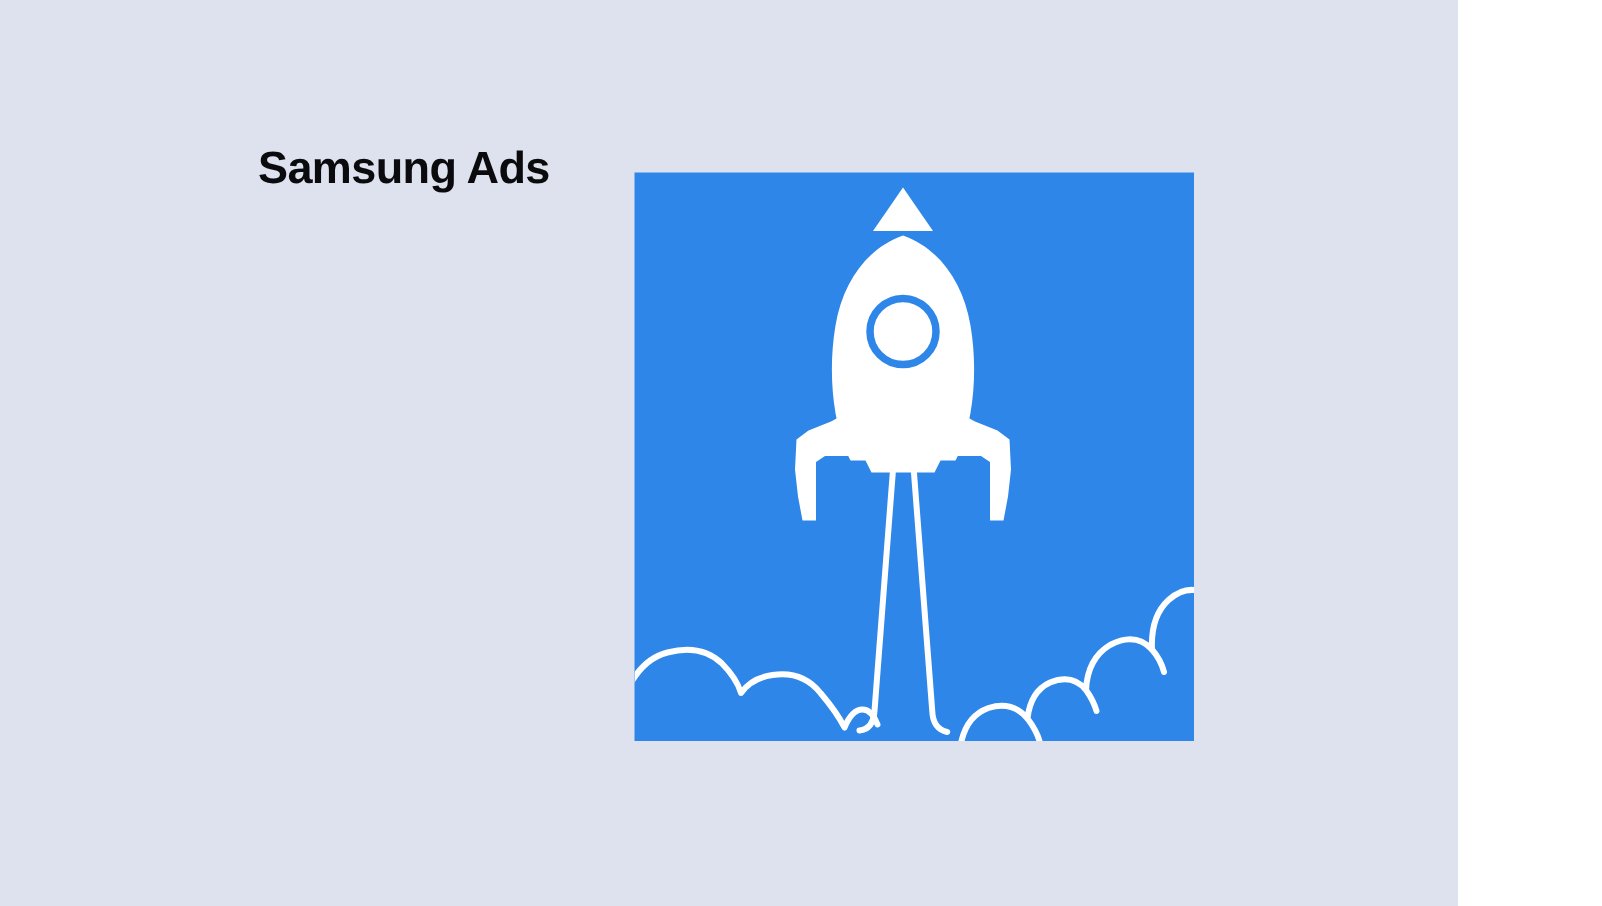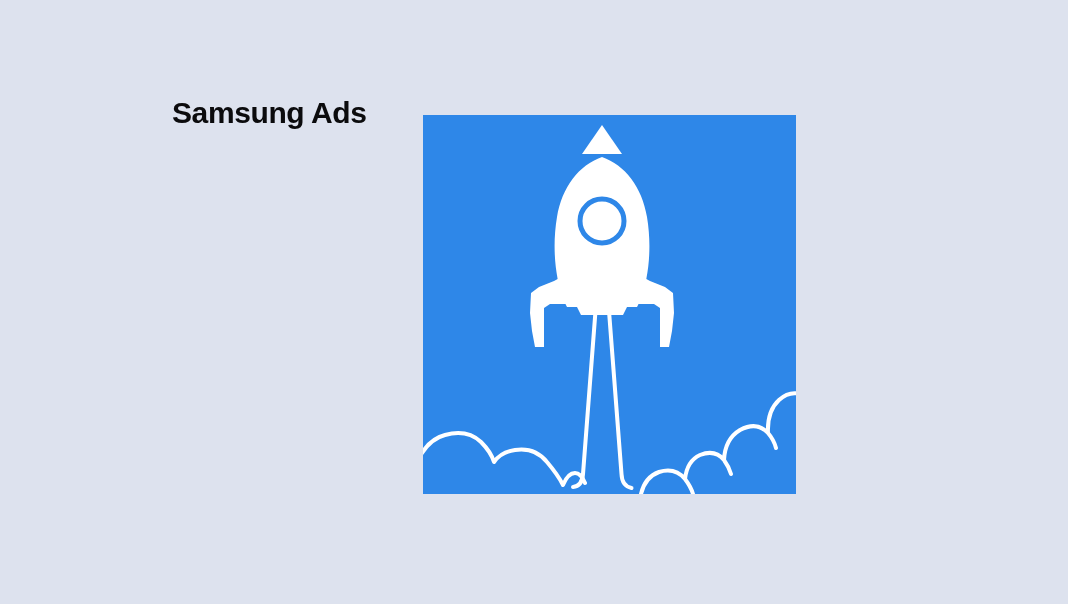--- a/index.html
+++ b/index.html
@@ -8,21 +8,21 @@
     padding: 0;
   }
   body {
     width: 1068px;
     height: 604px;
     overflow: hidden;
     font-family: "Liberation Sans", sans-serif;
   }
   #canvas {
     position: relative;
-    width: 1068px;
+    width: 972px;
     height: 604px;
     background: #dde2ee;
   }
   #page-title {
     position: absolute;
     left: 172px;
     top: 95px;
     font-family: "Liberation Sans", sans-serif;
     font-size: 30px;
     font-weight: bold;

